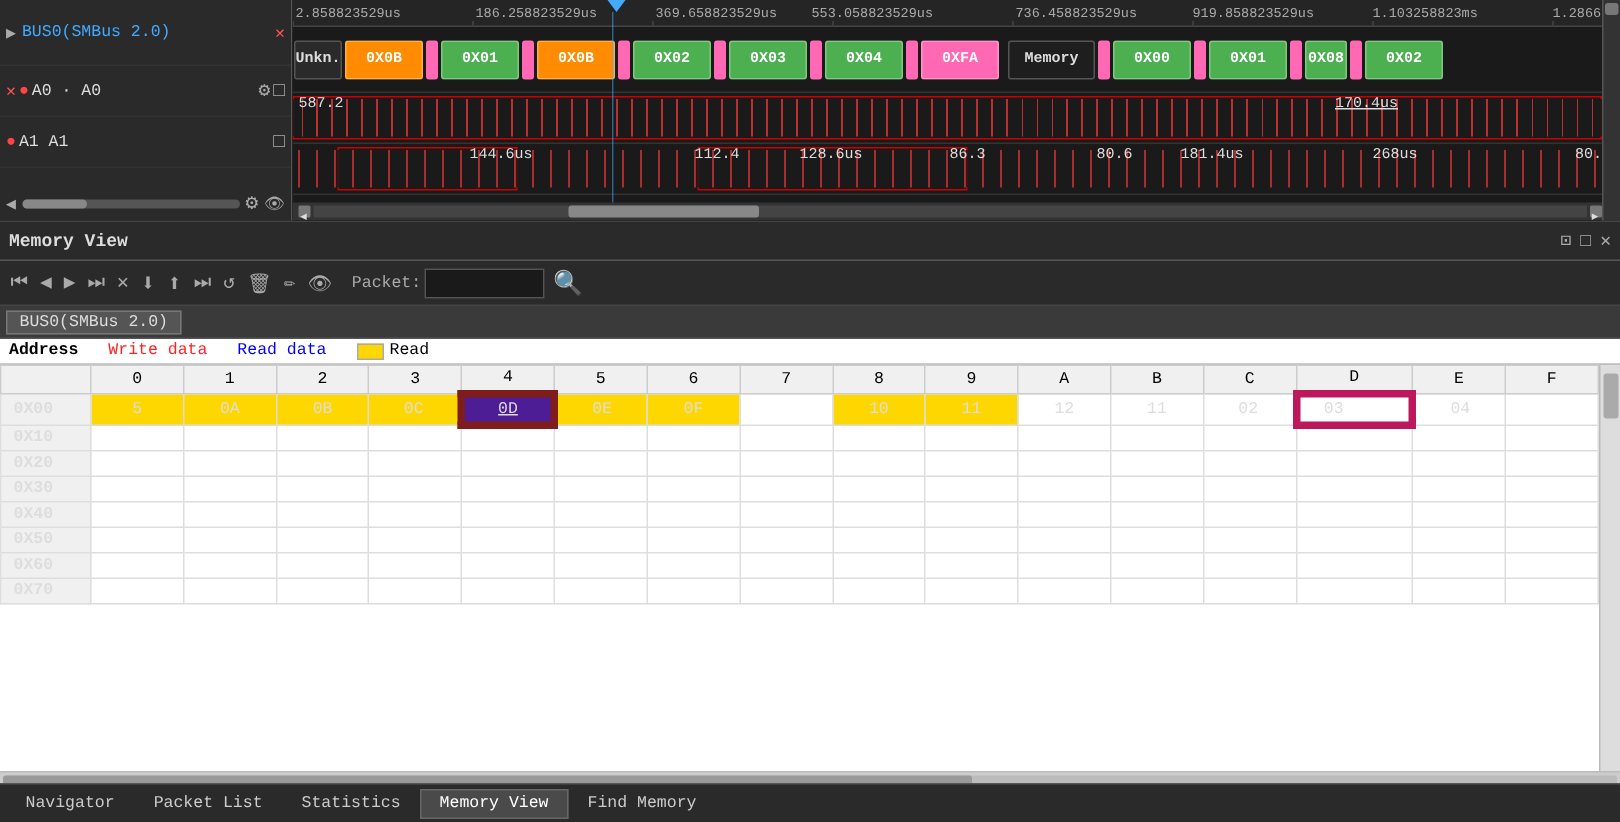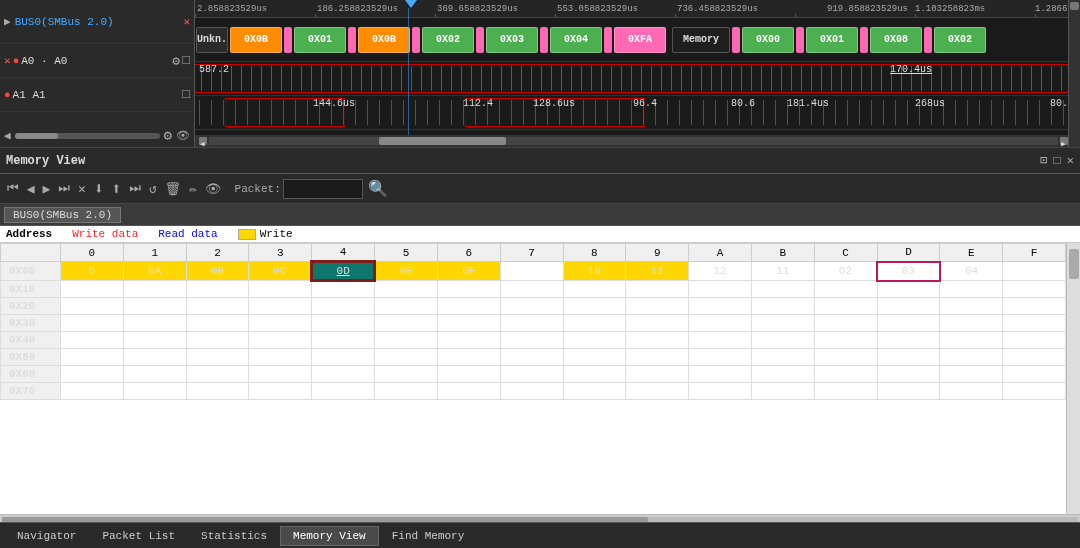--- a/index.html
+++ b/index.html
@@ -67,23 +67,23 @@
 
     <div class="timeline-area" style="background:#1a1a1a; position:relative; overflow:hidden;">
 
       <div style="position:absolute; top:0; left:210px; width:0; height:0; border-left:6px solid transparent; border-right:6px solid transparent; border-top:8px solid #4af; z-index:10;"></div>
       <div style="position:absolute; top:8px; left:213px; width:1px; height:calc(100% - 20px); background:#4af; z-index:9; opacity:0.5;"></div>
 
       <div class="timeline-ruler" style="position:relative; height:18px; overflow:hidden; background:#252525; border-bottom:1px solid #444;">
         <span class="ruler-label" style="left:2px;">2.858823529us</span>
         <span class="ruler-label" style="left:122px;">186.258823529us</span>
         <span class="ruler-label" style="left:242px;">369.658823529us</span>
-        <span class="ruler-label" style="left:362px;">553.058823529us</span>
+        <span class="ruler-label" style="left:346px;">553.058823529us</span>
         <span class="ruler-label" style="left:482px;">736.458823529us</span>
-        <span class="ruler-label" style="left:632px;">919.858823529us</span>
+        <span class="ruler-label" style="left:600px;">919.858823529us</span>
         <span class="ruler-label" style="left:720px;">1.103258823ms</span>
         <span class="ruler-label" style="left:840px;">1.286658823ms</span>
 
         <div style="position:absolute; top:14px; left:0; right:0; height:4px; background:linear-gradient(90deg, #555 1px, transparent 1px); background-size:120px 100%;"></div>
       </div>
 
       <div style="height:44px; border-bottom:1px solid #333; position:relative; background:#1a1a1a; overflow:hidden;">
         <div style="display:flex; align-items:center; height:100%; padding:2px 0;">
 
           <div class="packet" style="background:#2a2a2a; color:#ddd; width:32px; border:1px solid #555;">Unkn.</div>
@@ -121,21 +121,21 @@
           <div style="width:8px; height:26px; background:#FF69B4; border-radius:2px; margin:0 1px;"></div>
 
           <div class="packet" style="background:#4CAF50; width:52px;">0X00</div>
 
           <div style="width:8px; height:26px; background:#FF69B4; border-radius:2px; margin:0 1px;"></div>
 
           <div class="packet" style="background:#4CAF50; width:52px;">0X01</div>
 
           <div style="width:8px; height:26px; background:#FF69B4; border-radius:2px; margin:0 1px;"></div>
 
-          <div class="packet" style="background:#4CAF50; width:52px;">0X08</div>
+          <div class="packet" style="background:#4CAF50; width:28px;">0X08</div>
 
           <div style="width:8px; height:26px; background:#FF69B4; border-radius:2px; margin:0 1px;"></div>
 
           <div class="packet" style="background:#4CAF50; width:52px;">0X02</div>
         </div>
       </div>
 
       <div style="height:34px; border-bottom:1px solid #333; position:relative; background:#1a1a1a; overflow:hidden;">
 
         <div style="position:absolute; top:2px; left:0; right:0; bottom:2px; border:1px solid #cc0000; pointer-events:none;"></div>
@@ -149,21 +149,21 @@
       <div style="height:34px; border-bottom:1px solid #333; position:relative; background:#1a1a1a; overflow:hidden;">
 
         <div style="position:absolute; top:2px; left:30px; width:120px; bottom:2px; border:1px solid #cc0000; pointer-events:none;"></div>
         <div style="position:absolute; top:2px; left:270px; width:180px; bottom:2px; border:1px solid #cc0000; pointer-events:none;"></div>
 
         <div style="position:absolute; top:4px; left:0; right:0; bottom:4px; background: repeating-linear-gradient(90deg, #1a1a1a 0px, #1a1a1a 4px, #cc3333 4px, #cc3333 5px, #1a1a1a 5px, #1a1a1a 12px); opacity:0.8;"></div>
 
         <div style="position:absolute; top:2px; left:118px; color:#ddd; font-size:10px;">144.6us</div>
         <div style="position:absolute; top:2px; left:268px; color:#ddd; font-size:10px;">112.4</div>
         <div style="position:absolute; top:2px; left:338px; color:#ddd; font-size:10px;">128.6us</div>
-        <div style="position:absolute; top:2px; left:438px; color:#ddd; font-size:10px;">96.4</div>
+        <div style="position:absolute; top:2px; left:438px; color:#ddd; font-size:10px;">86.3</div>
         <div style="position:absolute; top:2px; left:536px; color:#ddd; font-size:10px;">80.6</div>
         <div style="position:absolute; top:2px; left:592px; color:#ddd; font-size:10px;">181.4us</div>
         <div style="position:absolute; top:2px; left:720px; color:#ddd; font-size:10px;">268us</div>
         <div style="position:absolute; top:2px; left:855px; color:#ddd; font-size:10px;">80.2</div>
 
       </div>
 
       <div style="height:12px; background:#333; display:flex; align-items:center; position:absolute; bottom:0; left:0; right:0;">
         <div style="margin-left:4px; width:8px; height:8px; background:#777; border-radius:1px;">◂</div>
         <div style="flex:1; height:8px; background:#444; position:relative; margin:0 2px;">
@@ -214,21 +214,21 @@
     </div>
 
     <div style="flex:1; display:flex; flex-direction:column; overflow:hidden;">
 
       <div style="background:#fff; border-bottom:1px solid #ccc; display:flex; align-items:center; padding:2px 6px; gap:12px;">
         <span style="color:#000; font-size:11px; font-weight:bold;">Address</span>
         <span style="color:#ff2222; font-size:11px; margin-left:8px;">Write data</span>
         <span style="color:#0000ff; font-size:11px; margin-left:8px;">Read data</span>
         <div style="display:flex; align-items:center; gap:4px; margin-left:8px;">
           <div style="width:18px; height:11px; background:#FFD700; border:1px solid #aaa;"></div>
-          <span style="color:#000; font-size:11px;">Write</span>
+          <span style="color:#000; font-size:11px;">Read</span>
         </div>
       </div>
 
       <div style="flex:1; display:flex; overflow:hidden;">
         <div style="flex:1; overflow:auto; background:#fff;">
           <table style="width:100%; border-collapse:collapse; font-size:11px; font-family:'Courier New',monospace;">
             <thead>
               <tr>
                 <th style="background:#f0f0f0; color:#000; border:1px solid #ccc; padding:2px 8px; text-align:left; font-weight:normal; width:60px;"></th>
                 <th style="background:#f0f0f0; color:#000; border:1px solid #ccc; padding:2px 6px; font-weight:normal; min-width:40px;">0</th>
@@ -250,30 +250,30 @@
               </tr>
             </thead>
             <tbody id="memory-table-body">
 
               <tr>
                 <td style="background:#f0f0f0; text-align:left; font-weight:bold; border:1px solid #ddd; padding:2px 8px;">0X00</td>
                 <td style="background:#FFD700; border:1px solid #ddd; padding:2px 6px; text-align:center;">5</td>
                 <td style="background:#FFD700; border:1px solid #ddd; padding:2px 6px; text-align:center;">0A</td>
                 <td style="background:#FFD700; border:1px solid #ddd; padding:2px 6px; text-align:center;">0B</td>
                 <td style="background:#FFD700; border:1px solid #ddd; padding:2px 6px; text-align:center;">0C</td>
-                <td style="background:#0f766e; border:3px solid #7f1d1d; padding:2px 6px; text-align:center;text-decoration:underline;">0D</td>
+                <td style="background:#4c1d95; border:5px solid #7f1d1d; padding:2px 6px; text-align:center;text-decoration:underline;">0D</td>
                 <td style="background:#FFD700; border:1px solid #ddd; padding:2px 6px; text-align:center;">0E</td>
                 <td style="background:#FFD700; border:1px solid #ddd; padding:2px 6px; text-align:center;">0F</td>
                 <td style="border:1px solid #ddd; padding:2px 6px; text-align:center;"></td>
                 <td style="background:#FFD700; border:1px solid #ddd; padding:2px 6px; text-align:center;">10</td>
                 <td style="background:#FFD700; border:1px solid #ddd; padding:2px 6px; text-align:center;">11</td>
                 <td style="border:1px solid #ddd; padding:2px 6px; text-align:center;">12</td>
                 <td style="border:1px solid #ddd; padding:2px 6px; text-align:center;">11</td>
                 <td style="border:1px solid #ddd; padding:2px 6px; text-align:center;">02</td>
-                <td style="border:2px solid #be185d; padding:2px 6px; text-align:center;">03</td>
+                <td style="border:5px solid #be185d; padding:2px 16px; text-align:left;">03</td>
                 <td style="border:1px solid #ddd; padding:2px 6px; text-align:center;">04</td>
                 <td style="border:1px solid #ddd; padding:2px 6px; text-align:center;"></td>
               </tr>
 
               <tr>
                 <td style="background:#f0f0f0; text-align:left; font-weight:bold; border:1px solid #ddd; padding:2px 8px;">0X10</td>
                 <td style="border:1px solid #ddd; padding:2px 6px;"></td>
                   <td style="border:1px solid #ddd; padding:2px 6px;"></td>
                   <td style="border:1px solid #ddd; padding:2px 6px;"></td>
                   <td style="border:1px solid #ddd; padding:2px 6px;"></td>

